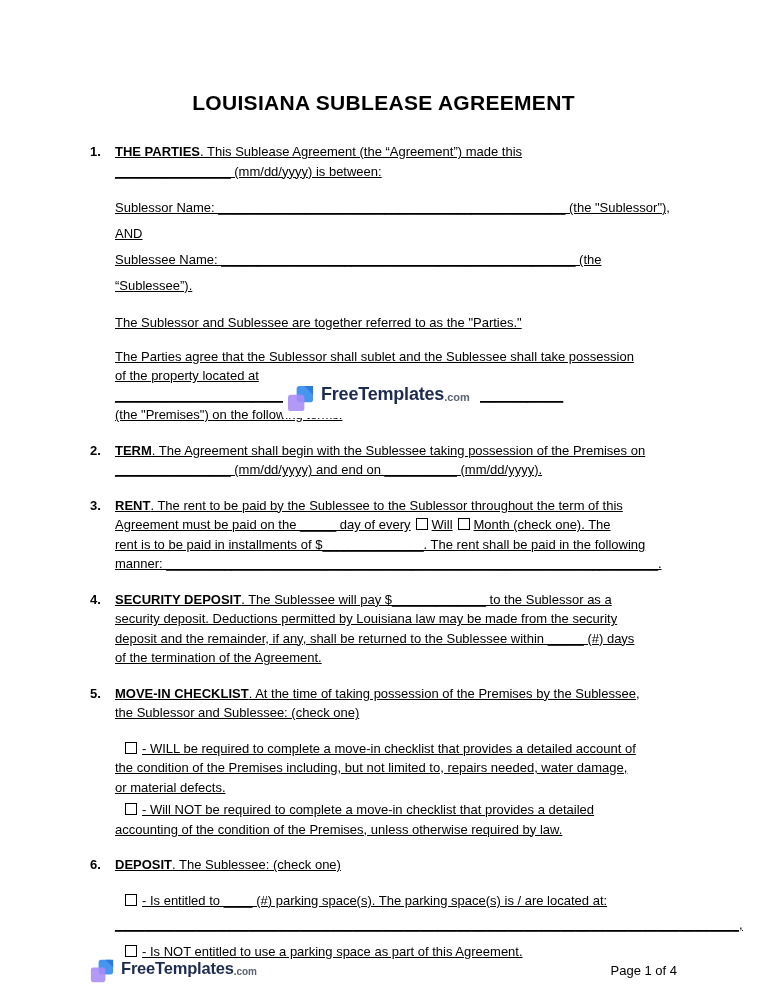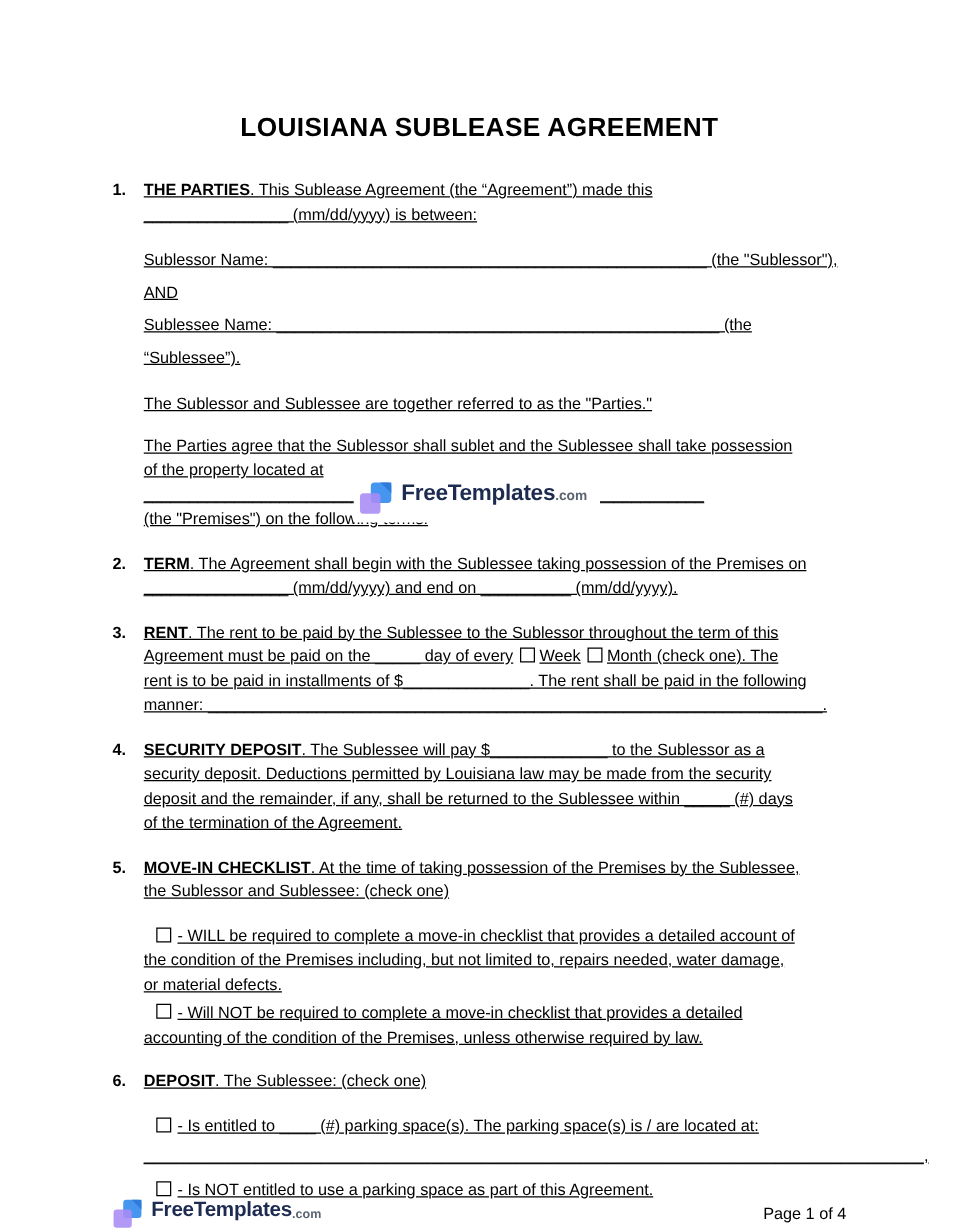--- a/index.html
+++ b/index.html
@@ -100,21 +100,21 @@
     <div class="sec-body">
       <p class="para"><b class="hd">TERM</b><span class="pl">. The Agreement shall begin with the Sublessee taking possession of the Premises on
 ________________ (mm/dd/yyyy) and end on __________ (mm/dd/yyyy).</span></p>
     </div>
   </div>
 
   <div class="section">
     <span class="num">3.</span>
     <div class="sec-body">
       <p class="para"><b class="hd">RENT</b><span class="pl">. The rent to be paid by the Sublessee to the Sublessor throughout the term of this
-Agreement must be paid on the _____ day of every</span><span class="cb inline-cb"></span><span class="pl">Week</span><span class="cb inline-cb"></span><span class="pl">Month (check one). The
+Agreement must be paid on the _____ day of every</span><span class="cb inline-cb"></span><span class="pl">Will</span><span class="cb inline-cb"></span><span class="pl">Month (check one). The
 rent is to be paid in installments of $______________. The rent shall be paid in the following
 manner: ____________________________________________________________________.</span></p>
     </div>
   </div>
 
   <div class="section">
     <span class="num">4.</span>
     <div class="sec-body">
       <p class="para"><b class="hd">SECURITY DEPOSIT</b><span class="pl">. The Sublessee will pay $_____________ to the Sublessor as a
 security deposit. Deductions permitted by Louisiana law may be made from the security

